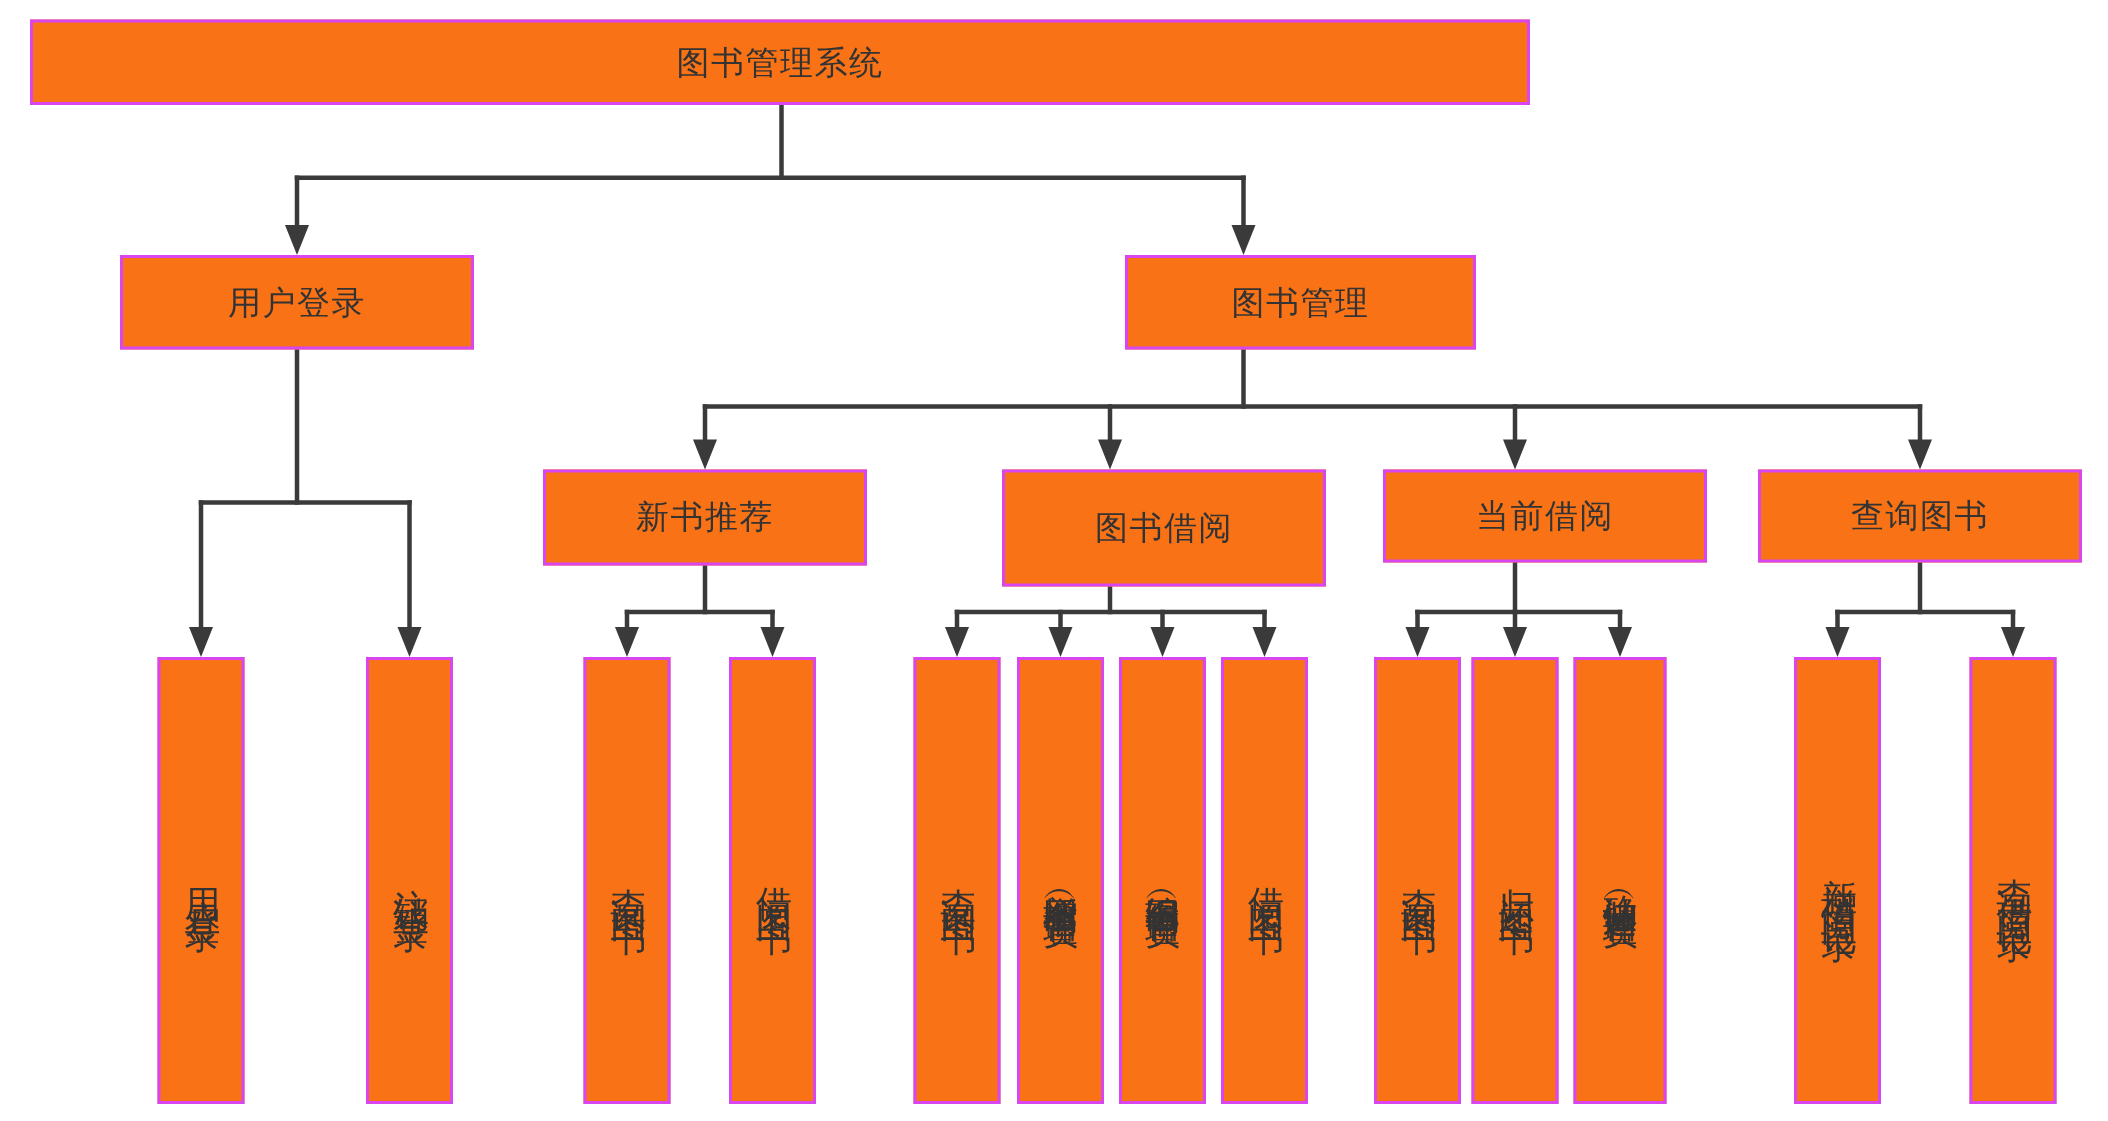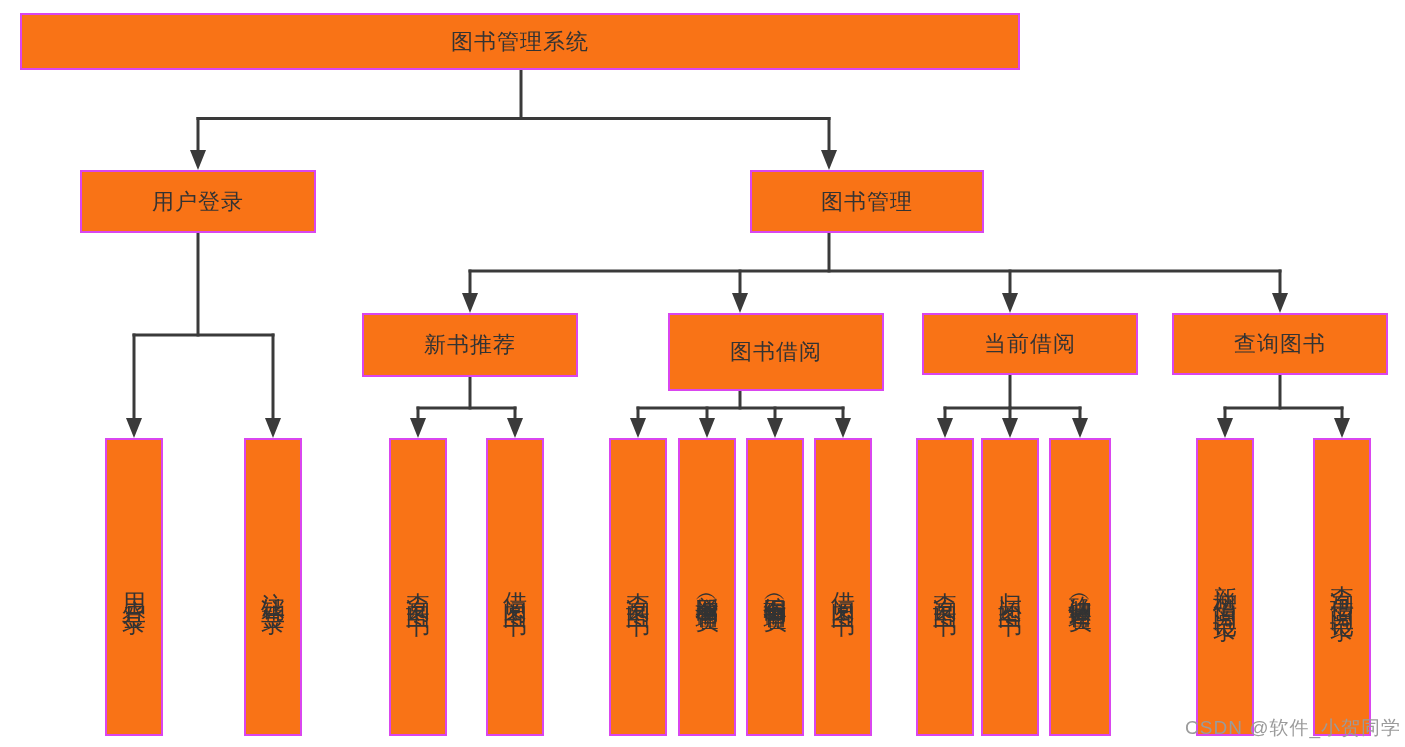--- a/index.html
+++ b/index.html
@@ -115,15 +115,14 @@
   <div class="node vnode long" style="left:746px;top:438px;width:58px;height:298px;">编辑图书（管理员）</div>
   <div class="node vnode" style="left:814px;top:438px;width:58px;height:298px;">借阅图书</div>
 
   <div class="node vnode" style="left:916px;top:438px;width:58px;height:298px;">查询图书</div>
   <div class="node vnode" style="left:981px;top:438px;width:58px;height:298px;">归还图书</div>
   <div class="node vnode long" style="left:1049px;top:438px;width:62px;height:298px;">确认归还（管理员）</div>
 
   <div class="node vnode" style="left:1196px;top:438px;width:58px;height:298px;">新增借阅记录</div>
   <div class="node vnode" style="left:1313px;top:438px;width:58px;height:298px;">查询借阅记录</div>
 
-  <div class="watermark">CSDN @软件_小贺同学</div>
 
 </div>
 
 </body></html>

